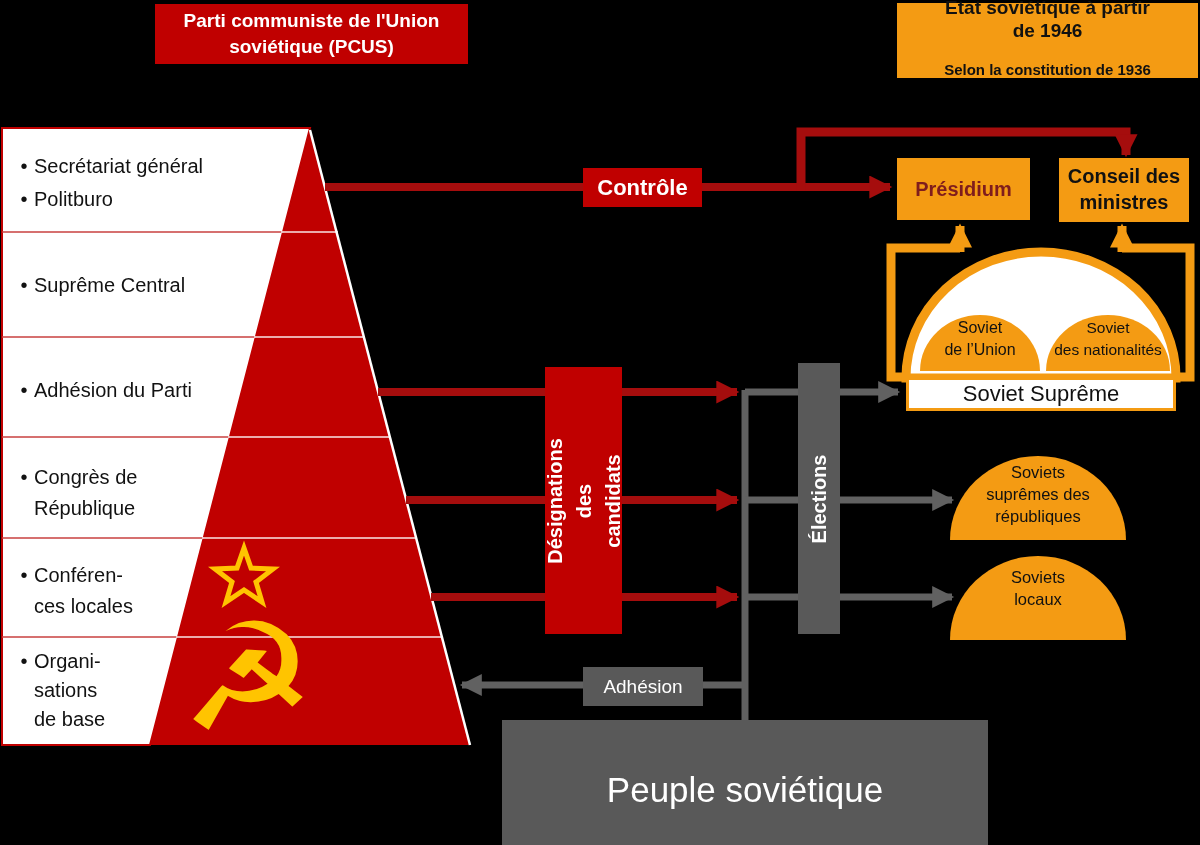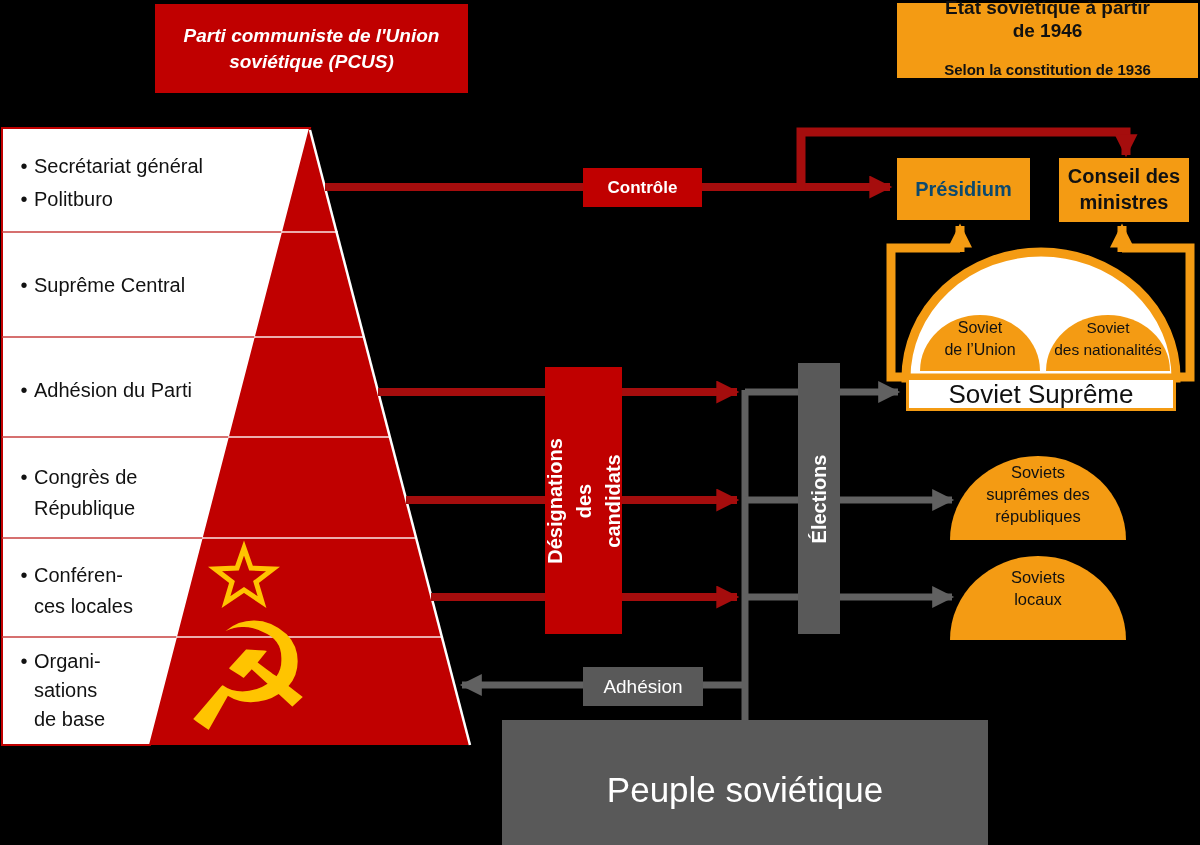--- a/index.html
+++ b/index.html
@@ -12,49 +12,49 @@
   .pre{white-space:pre-line;}
   .center{display:flex;align-items:center;justify-content:center;text-align:center;}
   .col{display:flex;flex-direction:column;align-items:center;justify-content:flex-end;text-align:center;}
 
   
   .red-bg{background:#C00000;}
   .orange-bg{background:#F49B13;}
   .gray-bg{background:#595959;}
 
   
-  .party-box{left:155px;top:4px;width:313px;height:89px;color:#fff;font-weight:bold;font-size:19px;line-height:1.35;font-style:italic;}
+  .party-box{left:155px;top:4px;width:313px;height:60px;color:#fff;font-weight:bold;font-size:19px;line-height:1.35;}
   .state-box{left:897px;top:3px;width:301px;height:75px;color:#111;}
   .state-box .t{font-weight:bold;font-size:19px;line-height:1.22;}
   .state-box .s{font-weight:bold;font-size:15px;margin-top:19px;}
 
   
   .prow{left:14px;width:290px;color:#121212;font-size:20px;}
   .pitem{display:flex;align-items:flex-start;}
   .pitem .bullet{width:20px;text-align:center;flex:0 0 20px;}
   .r1{top:150px;} .r1 .pitem{line-height:33px;}
   .r2{top:270px;} .r2 .pitem{line-height:31px;}
   .r3{top:375px;} .r3 .pitem{line-height:31px;}
   .r4{top:462px;} .r4 .pitem{line-height:31px;}
   .r5{top:560px;} .r5 .pitem{line-height:31px;}
   .r6{top:647px;} .r6 .pitem{line-height:29px;}
 
   
-  .controle-box{left:583px;top:168px;width:119px;height:39px;color:#fff;font-weight:bold;font-size:17px;}
+  .controle-box{left:583px;top:168px;width:119px;height:39px;color:#fff;font-weight:bold;font-size:22px;}
   .adhesion-box{left:583px;top:667px;width:120px;height:39px;color:#fff;font-weight:normal;font-size:19px;}
   .designations-box{left:545px;top:367px;width:77px;height:267px;}
   .elections-box{left:798px;top:363px;width:42px;height:271px;}
   .vlabel{position:absolute;left:50%;top:50%;transform:translate(-50%,-50%) rotate(-90deg);
           color:#fff;font-weight:bold;font-size:20px;line-height:1.45;text-align:center;white-space:pre-line;}
 
   
-  .presidium-box{left:897px;top:158px;width:133px;height:62px;color:#0c4a6e;font-weight:bold;font-size:20px;}
+  .presidium-box{left:897px;top:158px;width:133px;height:62px;color:#7f1d1d;font-weight:bold;font-size:20px;}
   .conseil-box{left:1059px;top:158px;width:130px;height:64px;color:#111;font-weight:bold;font-size:20px;line-height:1.28;}
   .supreme-box{left:906px;top:377px;width:270px;height:34px;background:#fff;border:3px solid #F49B13;
-               color:#111;font-size:26px;}
+               color:#111;font-size:22px;}
   .dome-label{color:#111;text-align:center;}
   .union-label{left:915px;top:317px;width:130px;font-size:16px;line-height:1.4;}
   .nat-label{left:1038px;top:317px;width:140px;font-size:15.5px;line-height:1.45;}
   .reps-label{left:950px;top:462px;width:176px;font-size:16.5px;line-height:1.32;}
   .locaux-label{left:950px;top:567px;width:176px;font-size:16.5px;line-height:1.32;}
 
   .peuple-box{left:502px;top:720px;width:486px;height:139px;color:#fff;font-size:35px;}
 </style>
 </head>
 <body>

